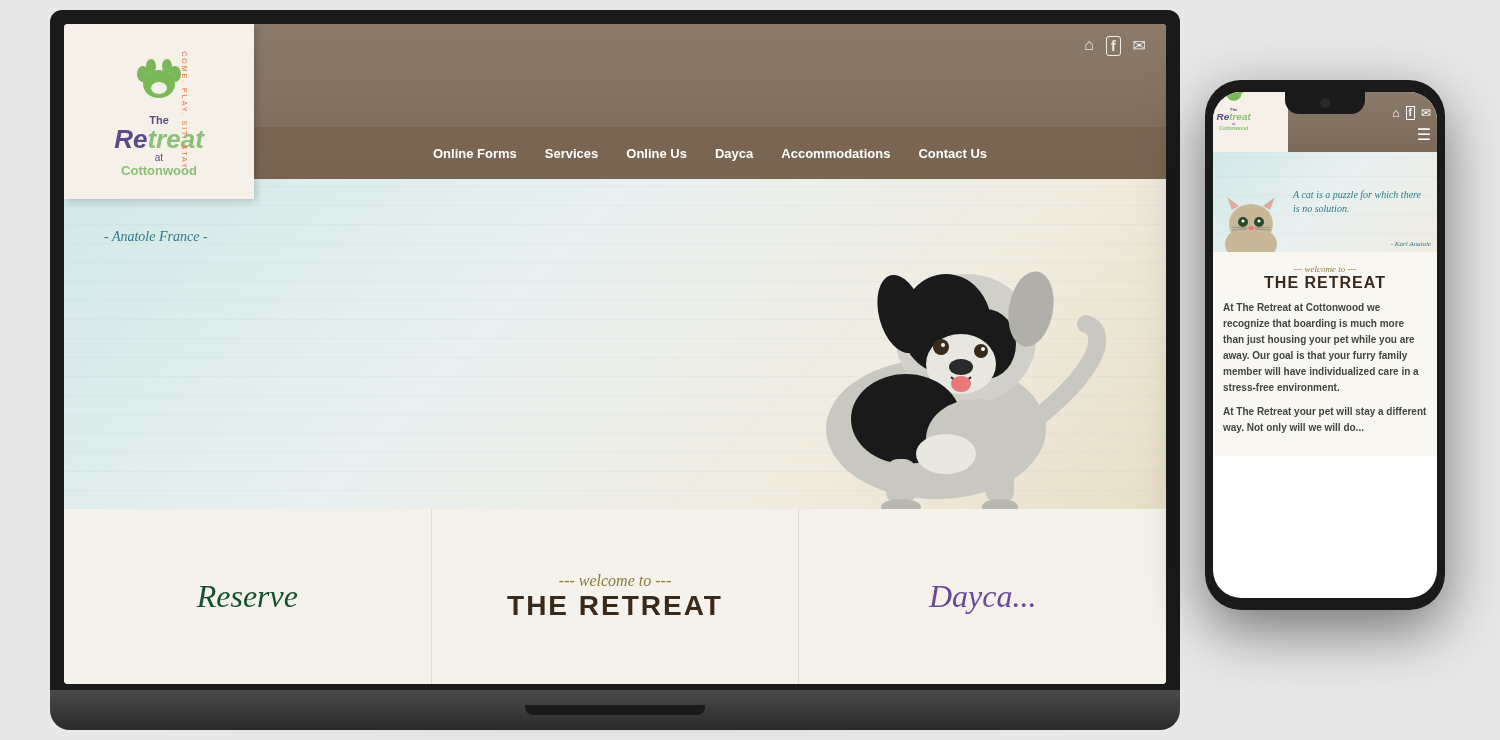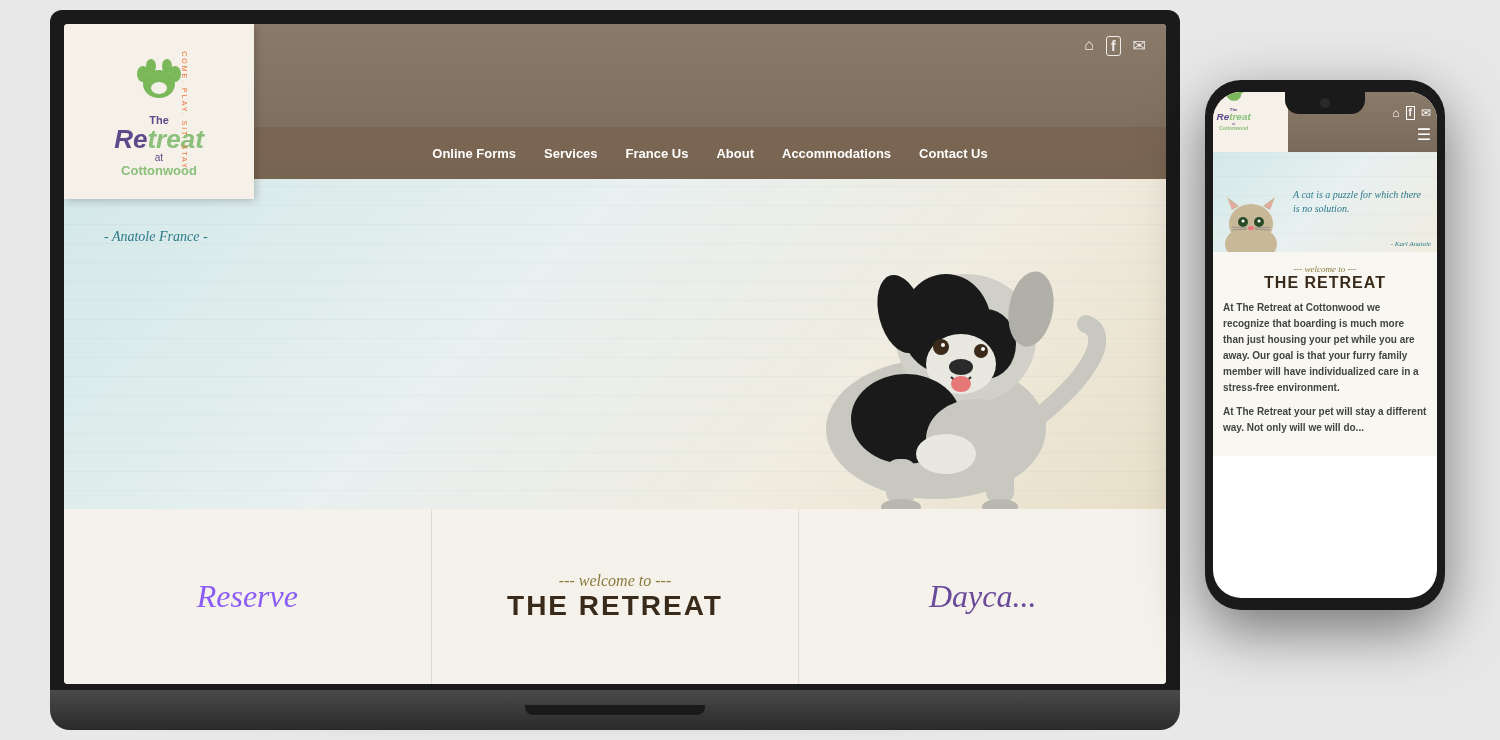--- a/index.html
+++ b/index.html
@@ -249,21 +249,21 @@
       display: flex;
       align-items: center;
       justify-content: center;
       border-right: 1px solid #e0dbd0;
       padding: 10px;
     }
 
     .bottom-tab-reserve {
       font-family: 'Georgia', serif;
       font-style: italic;
-      color: #8b5cf6;
+      color: #14532d;
       font-size: 32px;
     }
 
     .bottom-tab-welcome {
       text-align: center;
     }
     .bottom-welcome-sub {
       font-family: 'Georgia', serif;
       font-style: italic;
       color: #8a7a3a;
@@ -505,22 +505,22 @@
 
         <div class="nav-area">
           <div class="top-icons">
             <span class="top-icon">⌂</span>
             <span class="top-icon" style="font-weight:bold;font-size:14px;border:1.5px solid white;border-radius:3px;padding:1px 4px;">f</span>
             <span class="top-icon">✉</span>
           </div>
           <div class="nav-bar">
             <span class="nav-item active">Online Forms</span>
             <span class="nav-item">Services</span>
-            <span class="nav-item">France Us</span>
-            <span class="nav-item">About</span>
+            <span class="nav-item">Online Us</span>
+            <span class="nav-item">Dayca</span>
             <span class="nav-item">Accommodations</span>
             <span class="nav-item">Contact Us</span>
           </div>
         </div>
       </div>
 
       <div class="hero-section">
         <div class="stripe-bg"></div>
         <div class="hero-quote">
           <div class="hero-attribution">- Anatole France -</div>

